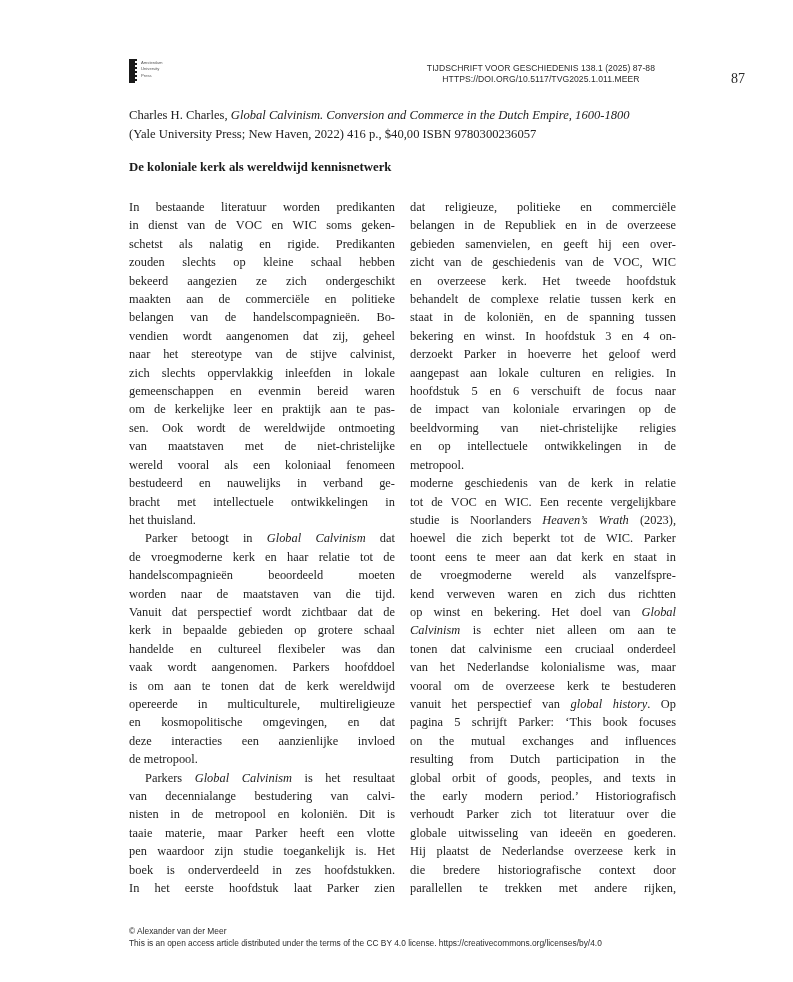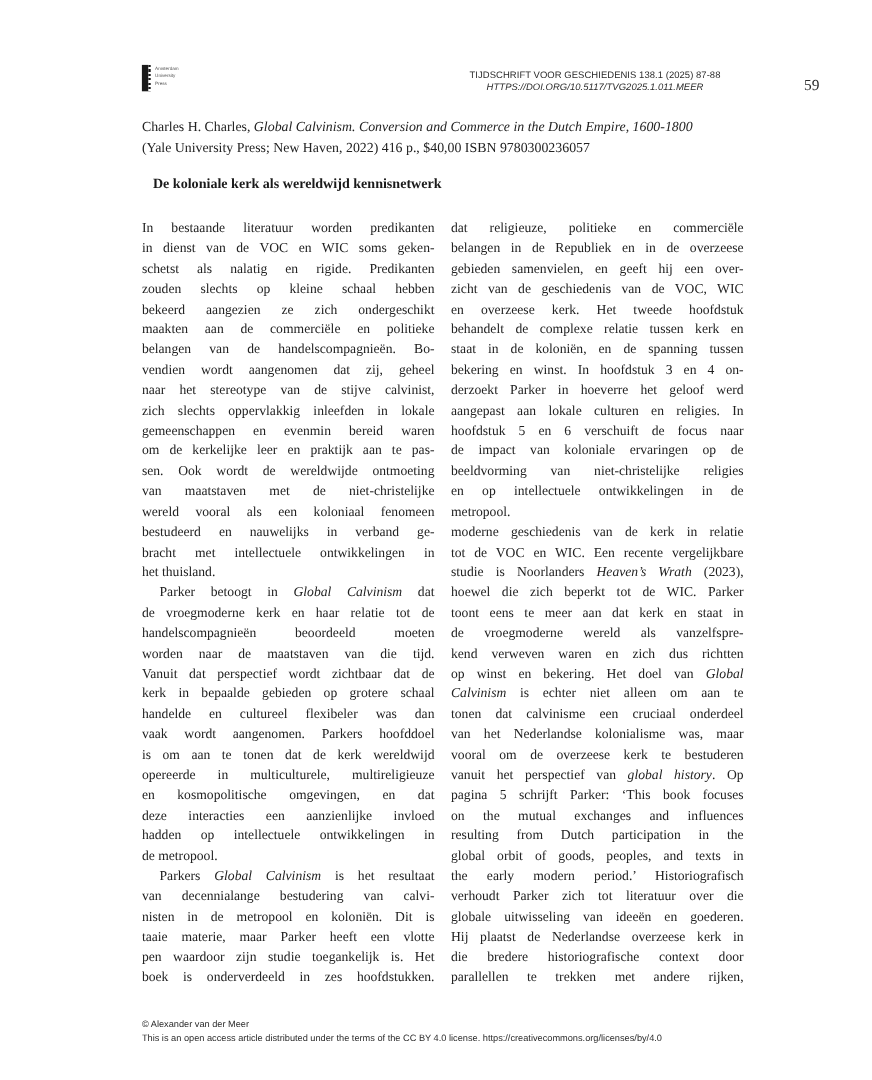--- a/index.html
+++ b/index.html
@@ -54,21 +54,20 @@
       right: 138px;
       top: 63px;
       text-align: center;
       font-family: "Liberation Sans", "DejaVu Sans", sans-serif;
       font-size: 8.6px;
       line-height: 11px;
       color: #2a2a2a;
       letter-spacing: 0.05px;
     }
     .journal-info .doi {
-      font-style: italic;
     }
     .page-number {
       position: absolute;
       left: 731px;
       top: 71px;
       font-family: "Liberation Serif", "DejaVu Serif", serif;
       font-size: 14px;
       color: #2a2a2a;
     }
     .citation {
@@ -76,21 +75,21 @@
       left: 129px;
       top: 106px;
       width: 560px;
       font-size: 12.6px;
       line-height: 19px;
       color: #222;
     }
     .citation i { font-style: italic; }
     .section-heading {
       position: absolute;
-      left: 139px;
+      left: 129px;
       top: 160px;
       font-size: 12.8px;
       font-weight: bold;
       color: #1a1a1a;
     }
     .column {
       position: absolute;
       top: 198px;
       width: 266px;
       font-size: 12.4px;
@@ -133,21 +132,21 @@
     <div>University</div>
     <div>Press</div>
   </div>
 </div>
 
 <div class="journal-info">
   <div>TIJDSCHRIFT VOOR GESCHIEDENIS 138.1 (2025) 87-88</div>
   <div class="doi">HTTPS://DOI.ORG/10.5117/TVG2025.1.011.MEER</div>
 </div>
 
-<div class="page-number">59</div>
+<div class="page-number">87</div>
 
 <div class="citation">
   <span>Charles H. Charles, </span><i>Global Calvinism. Conversion and Commerce in the Dutch Empire, 1600-1800</i><br>
   <span>(Yale University Press; New Haven, 2022) 416 p., $40,00 ISBN 9780300236057</span>
 </div>
 
 <div class="section-heading">De koloniale kerk als wereldwijd kennisnetwerk</div>
 
 <div class="column col-left" id="col-left">
     <span class="line">In bestaande literatuur worden predikanten</span>
@@ -173,28 +172,28 @@
     <span class="line">handelscompagnieën beoordeeld moeten</span>
     <span class="line">worden naar de maatstaven van die tijd.</span>
     <span class="line">Vanuit dat perspectief wordt zichtbaar dat de</span>
     <span class="line">kerk in bepaalde gebieden op grotere schaal</span>
     <span class="line">handelde en cultureel flexibeler was dan</span>
     <span class="line">vaak wordt aangenomen. Parkers hoofddoel</span>
     <span class="line">is om aan te tonen dat de kerk wereldwijd</span>
     <span class="line">opereerde in multiculturele, multireligieuze</span>
     <span class="line">en kosmopolitische omgevingen, en dat</span>
     <span class="line">deze interacties een aanzienlijke invloed</span>
-    <span class="line">hadden op intellectuele ontwikkelingen in</span>
     <span class="line last">de metropool.</span>
     <span class="line indent"><span>Parkers </span><i>Global Calvinism</i><span> is het resultaat</span></span>
     <span class="line">van decennialange bestudering van calvi-</span>
     <span class="line">nisten in de metropool en koloniën. Dit is</span>
     <span class="line">taaie materie, maar Parker heeft een vlotte</span>
     <span class="line">pen waardoor zijn studie toegankelijk is. Het</span>
     <span class="line">boek is onderverdeeld in zes hoofdstukken.</span>
+    <span class="line">In het eerste hoofdstuk laat Parker zien</span>
   </div>
 <div class="column col-right" id="col-right">
     <span class="line">dat religieuze, politieke en commerciële</span>
     <span class="line">belangen in de Republiek en in de overzeese</span>
     <span class="line">gebieden samenvielen, en geeft hij een over-</span>
     <span class="line">zicht van de geschiedenis van de VOC, WIC</span>
     <span class="line">en overzeese kerk. Het tweede hoofdstuk</span>
     <span class="line">behandelt de complexe relatie tussen kerk en</span>
     <span class="line">staat in de koloniën, en de spanning tussen</span>
     <span class="line">bekering en winst. In hoofdstuk 3 en 4 on-</span>

